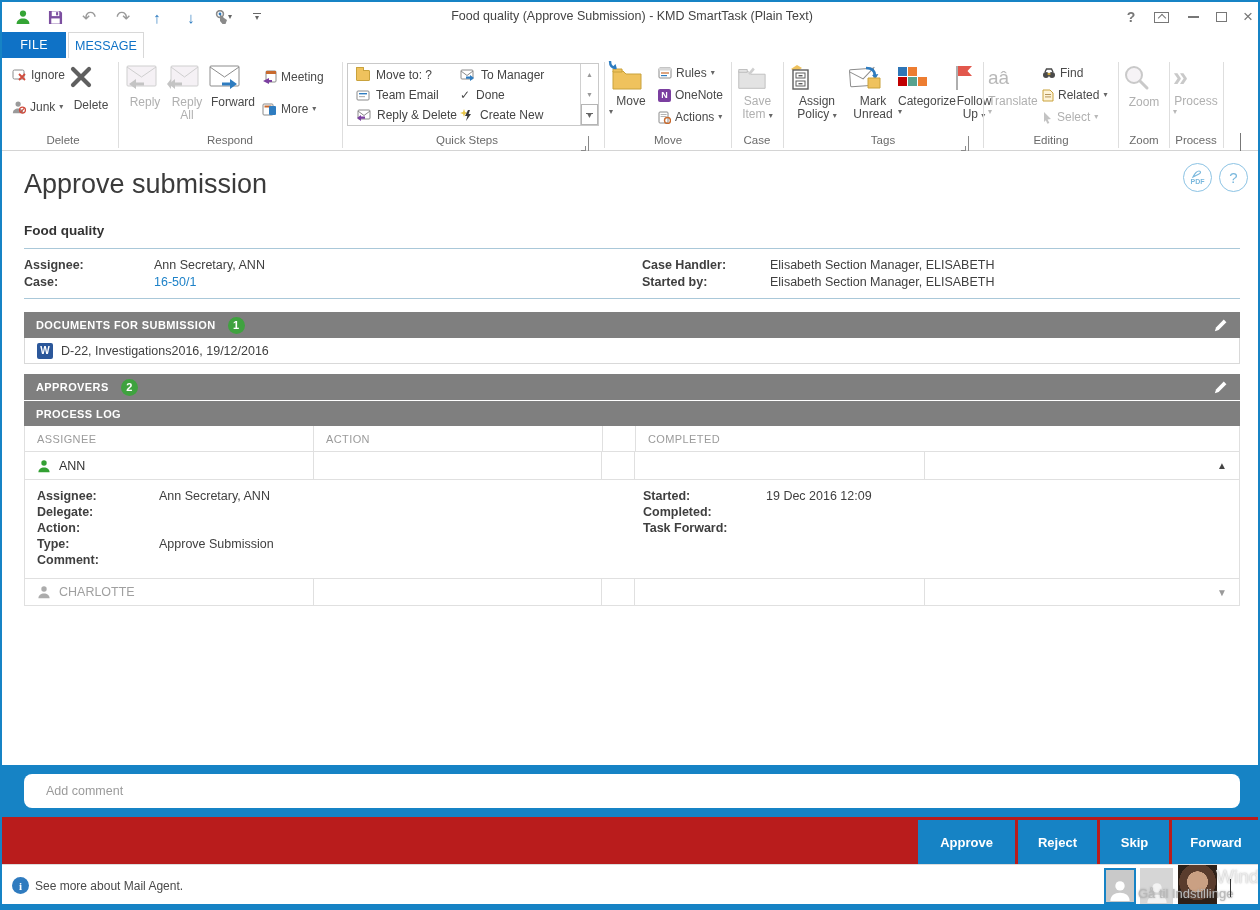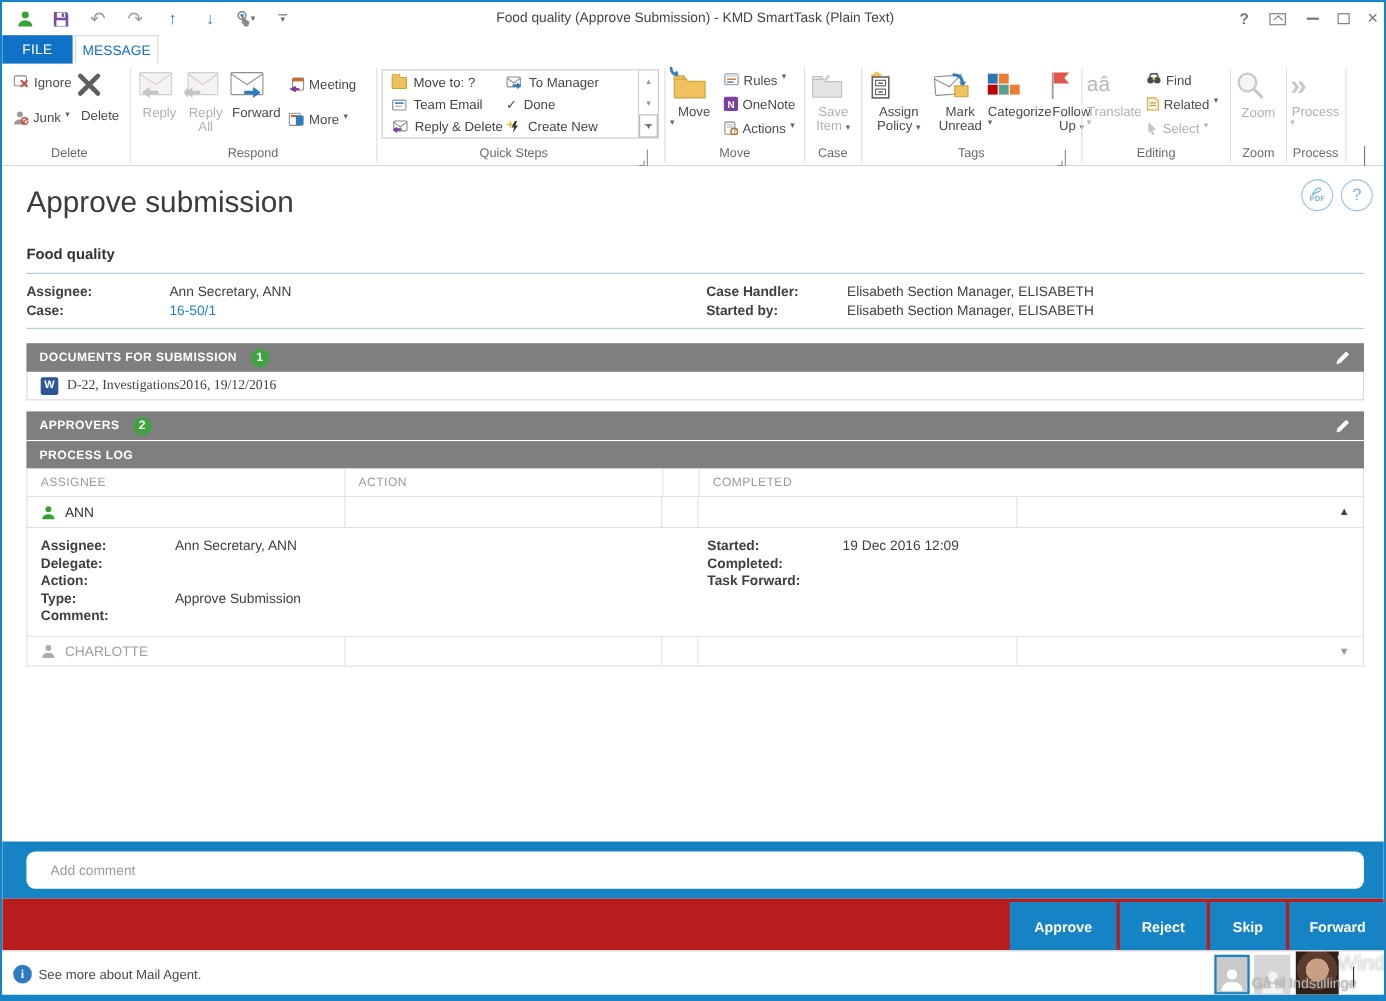--- a/index.html
+++ b/index.html
@@ -28,21 +28,21 @@
   #tab-file{left:0;top:0;width:64px;height:26px;background:#0F72C6;color:#fff;
     display:flex;align-items:center;justify-content:center;font-size:12.5px;letter-spacing:.3px;}
   #tab-message{left:66px;top:0;width:76px;height:26px;background:#fff;color:#0F72C6;
     border:1px solid #d8d8d8;border-bottom:none;display:flex;align-items:center;justify-content:center;font-size:12.5px;}
 
   
   #ribbon{left:0;top:56px;width:100%;height:93px;background:#fff;border-bottom:1px solid #d4d4d4;}
   .rsep{top:4px;width:1px;height:86px;background:#dedede;}
   .glabel{top:76px;height:14px;font-size:11.5px;color:#6a6a6a;text-align:center;}
   .smalllbl{font-size:12px;color:#4a4a4a;white-space:nowrap;}
-  .smallrow{display:flex;align-items:flex-start;gap:4px;}
+  .smallrow{display:flex;align-items:center;gap:4px;}
   .biglbl{font-size:12px;color:#4a4a4a;text-align:center;line-height:13px;white-space:nowrap;}
   .disabled .biglbl,.disabled .smalllbl{color:#b0b0b0;}
   .bigbtn{display:flex;flex-direction:column;}
   .launcher{width:9px;height:9px;border-right:1.4px solid #8a8a8a;border-bottom:1.4px solid #8a8a8a;position:relative;}
   .launcher::before{content:"";position:absolute;right:2px;bottom:2px;width:4px;height:4px;border-right:1.2px solid #8a8a8a;border-bottom:1.2px solid #8a8a8a;}
   .chev-up{width:8px;height:8px;border-left:1.6px solid #777;border-top:1.6px solid #777;transform:rotate(45deg);}
 
   
   #qs-box{left:345px;top:5px;width:252px;height:63px;border:1px solid #c9c9c9;background:#fff;}
   .qs-item{position:absolute;display:flex;align-items:center;gap:6px;font-size:12px;color:#444;white-space:nowrap;}
@@ -70,21 +70,21 @@
   .secbar{left:22px;width:1216px;height:26px;background:#7f7f7f;color:#fff;display:flex;align-items:center;padding:0 12px;}
   .sectitle{font-size:11px;font-weight:bold;letter-spacing:.4px;}
   .badge{margin-left:12px;width:17px;height:17px;border-radius:50%;background:#3fa23f;color:#fff;
     font-size:11px;font-weight:bold;display:flex;align-items:center;justify-content:center;}
   .pencil{margin-left:auto;}
 
   #doc-row{left:22px;top:187px;width:1216px;height:26px;border:1px solid #d9d9d9;border-top:none;
     display:flex;align-items:center;padding:0 12px;gap:8px;}
   .wordicon{width:16px;height:16px;background:#2B579A;border-radius:2px;color:#fff;
     font-size:10px;font-weight:bold;display:flex;align-items:center;justify-content:center;}
-  #doc-text{font-size:12.5px;color:#3f3f3f;font-family:Liberation Serif, serif;}
+  #doc-text{font-size:12.5px;color:#3f3f3f;}
 
   .trow{left:22px;width:1216px;display:flex;background:#fff;}
   .tcell{border-right:1px solid #e0e0e0;display:flex;align-items:center;padding:0 12px;}
   .tcell:last-child{border-right:none;}
   .c1{width:289px;} .c2{width:289px;} .c3{width:33px;padding:0;} .c4{width:290px;} .c5{width:315px;}
   .thead{font-size:11px;color:#9b9b9b;letter-spacing:.4px;}
   .rowname{font-size:12.5px;color:#333;margin-left:8px;}
   .tri{margin-left:auto;font-size:10px;color:#444;}
   .dlabel{font-size:12.5px;font-weight:bold;color:#3f3f3f;position:absolute;}
   .dvalue{font-size:12.5px;color:#3f3f3f;position:absolute;}

